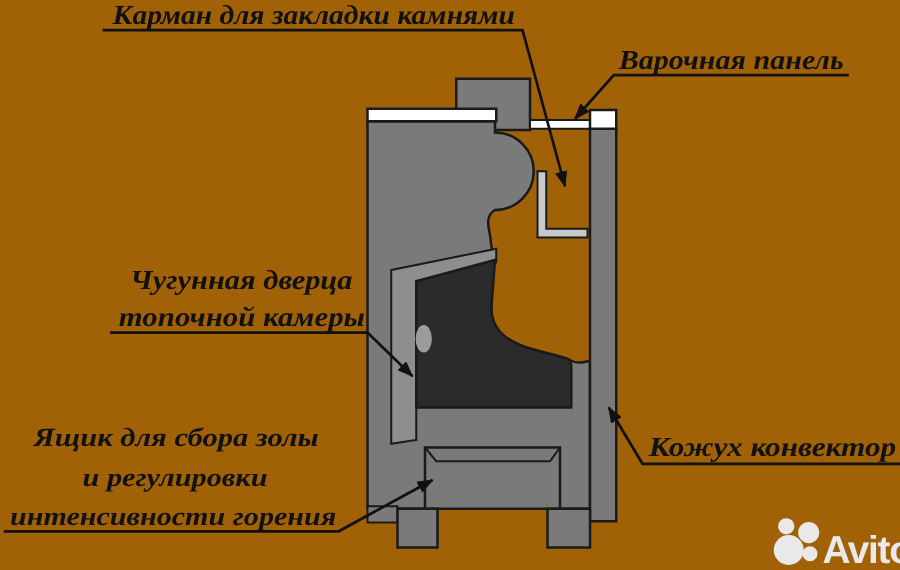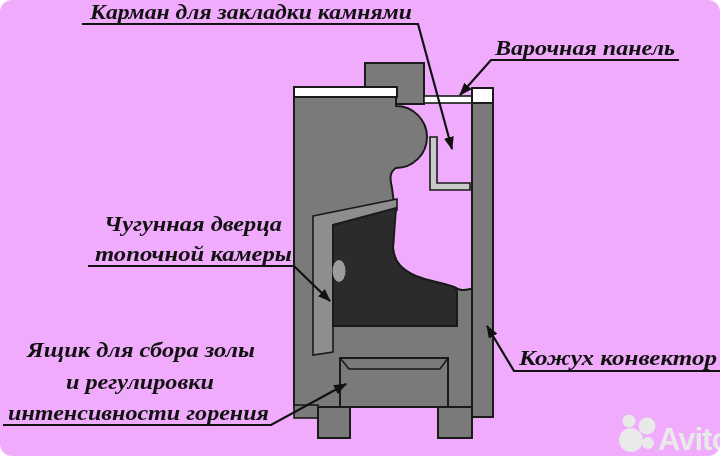--- a/index.html
+++ b/index.html
@@ -1,16 +1,16 @@
 <!DOCTYPE html>
 <html><head>
 <meta charset="utf-8">
 <style>
   html,body{margin:0;padding:0;background:#fff;}
-  #stage{position:relative;width:720px;height:456px;background:#f0abfc;overflow:hidden;border-radius:12px;}
+  #stage{position:relative;width:720px;height:456px;background:#a16207;overflow:hidden;}
   svg{position:absolute;left:0;top:0;}
   .outl{stroke:#1a1a1a;stroke-width:2;}
   .outl15{stroke:#1a1a1a;stroke-width:1.6;}
   .leader{stroke:#111;stroke-width:2.2;fill:none;}
   .lbl{font:italic 600 22px "Liberation Serif", serif;fill:#111;}
   .lbl-sm{font:italic 600 21px "Liberation Serif", serif;fill:#111;}
   .wm-text{font:700 31px "Liberation Sans", sans-serif;letter-spacing:-1px;}
 </style>
 </head>
 <body>

